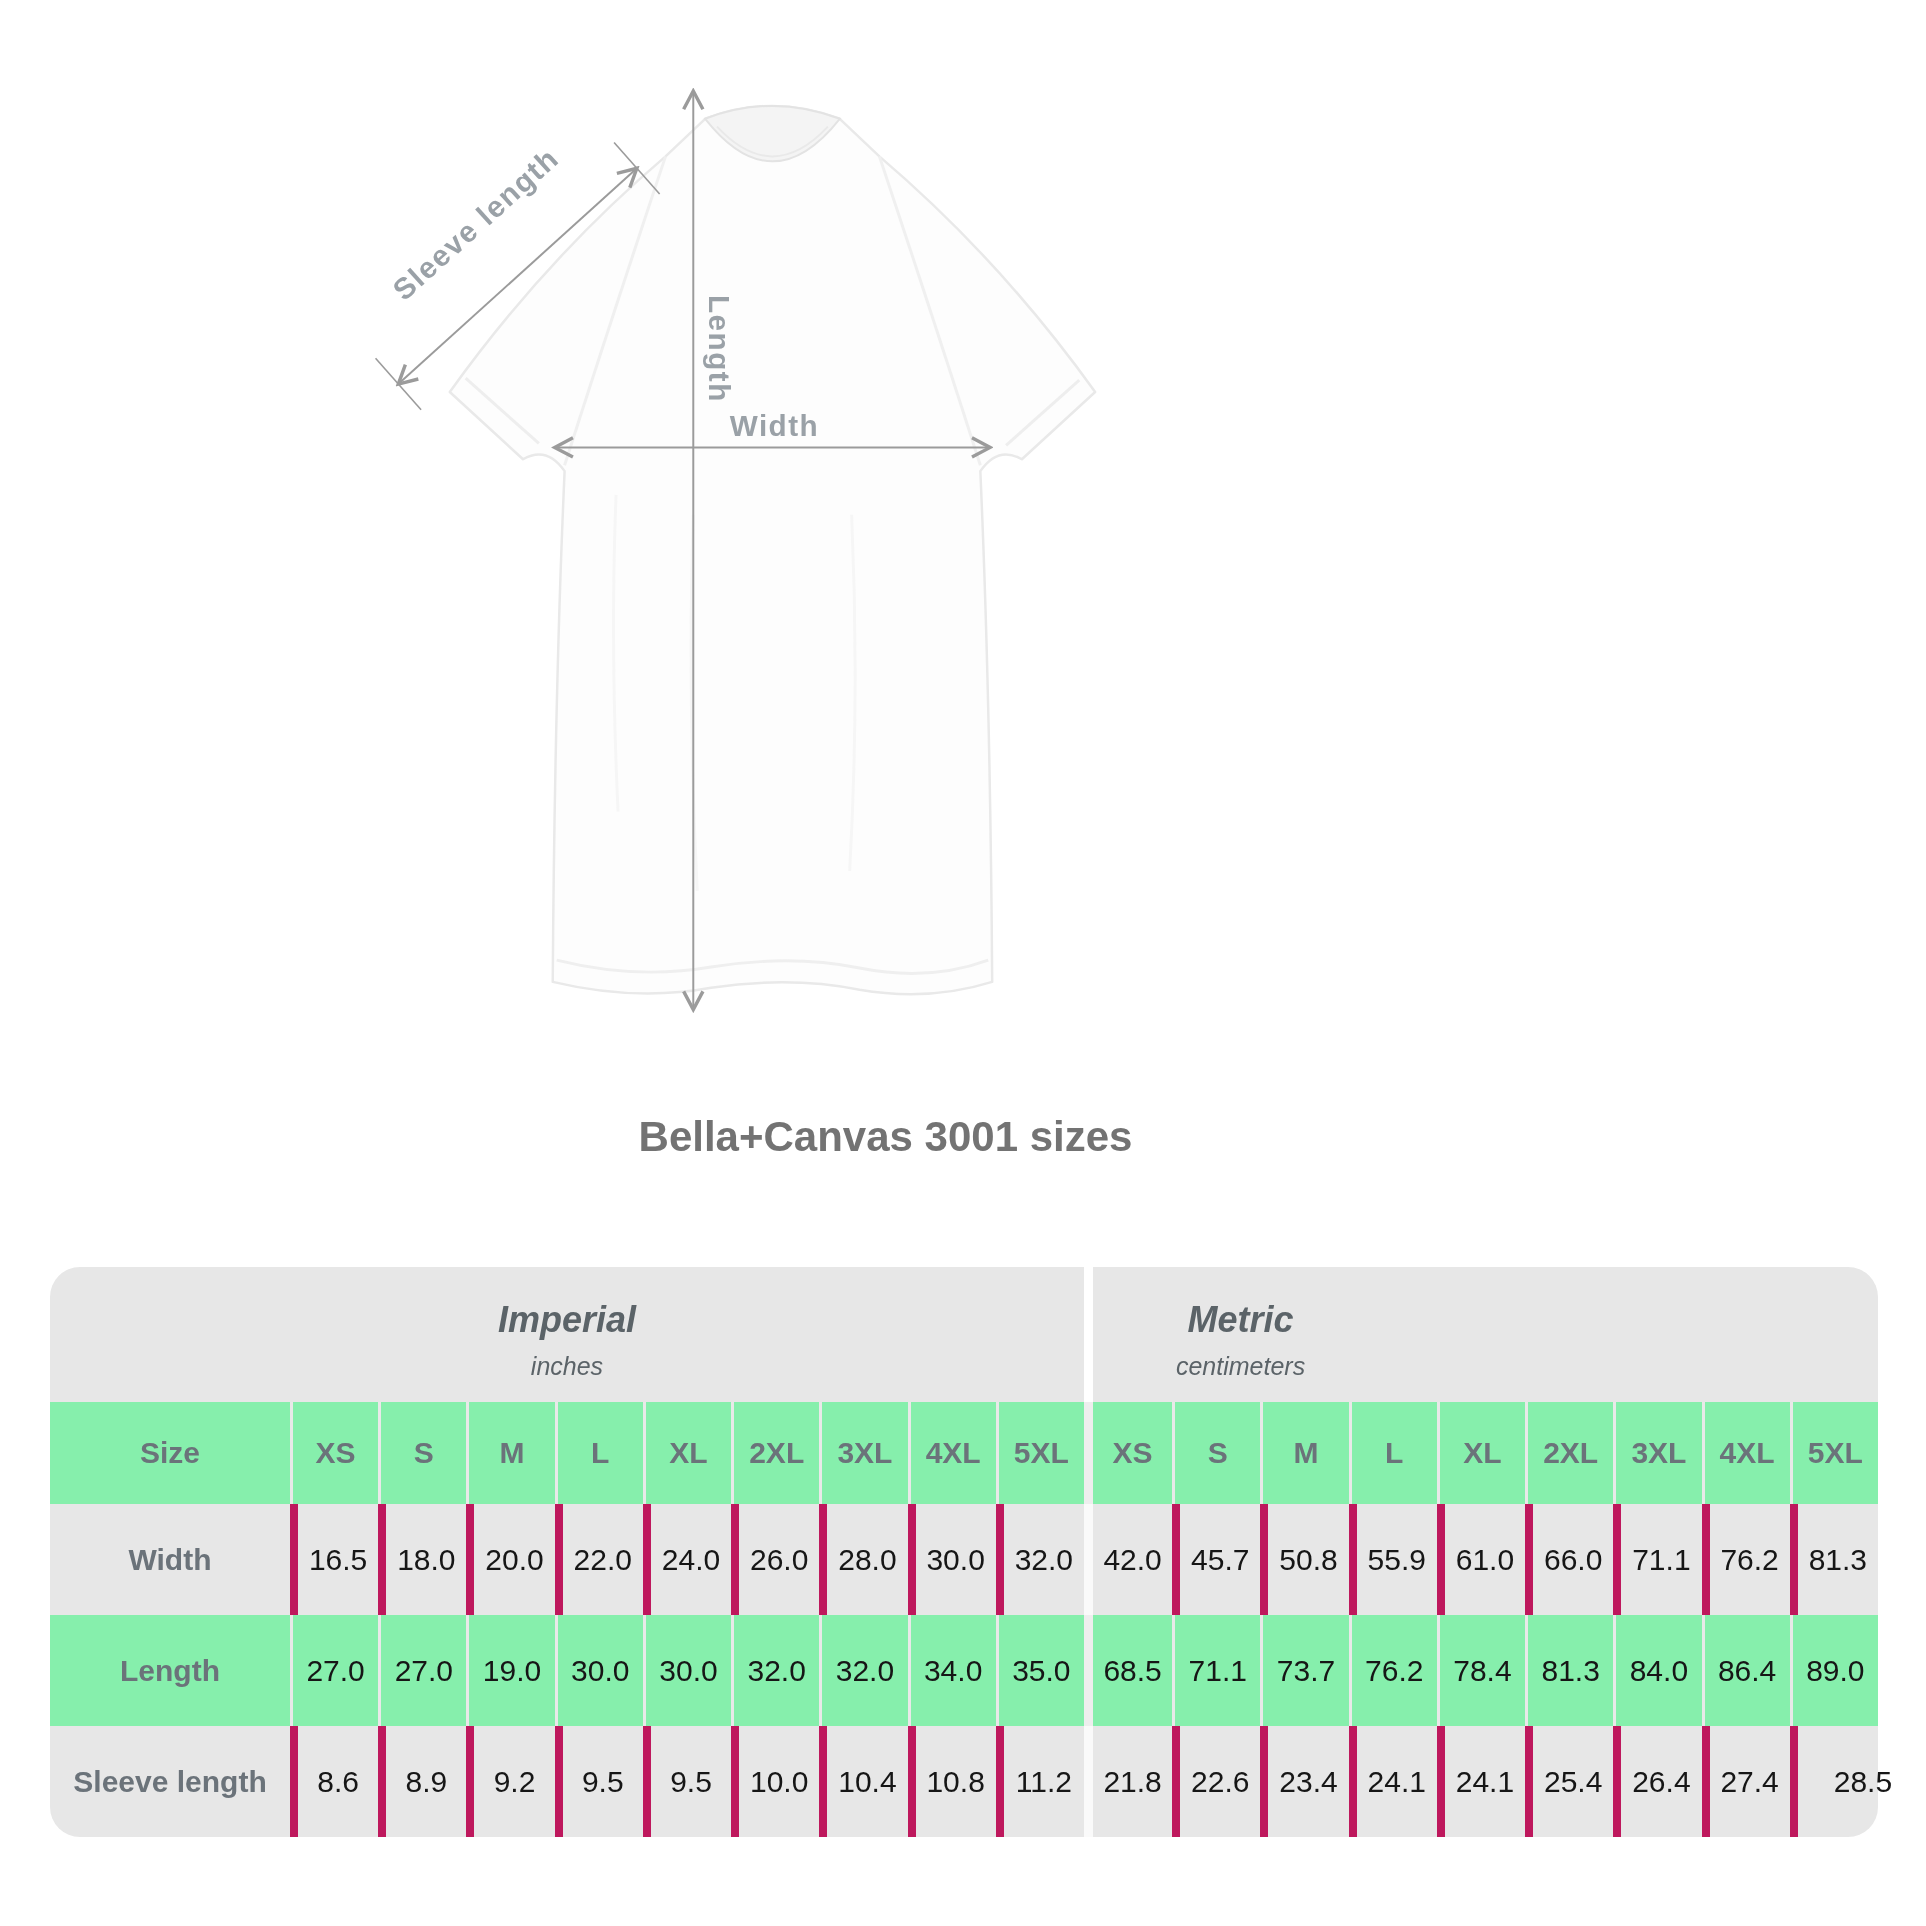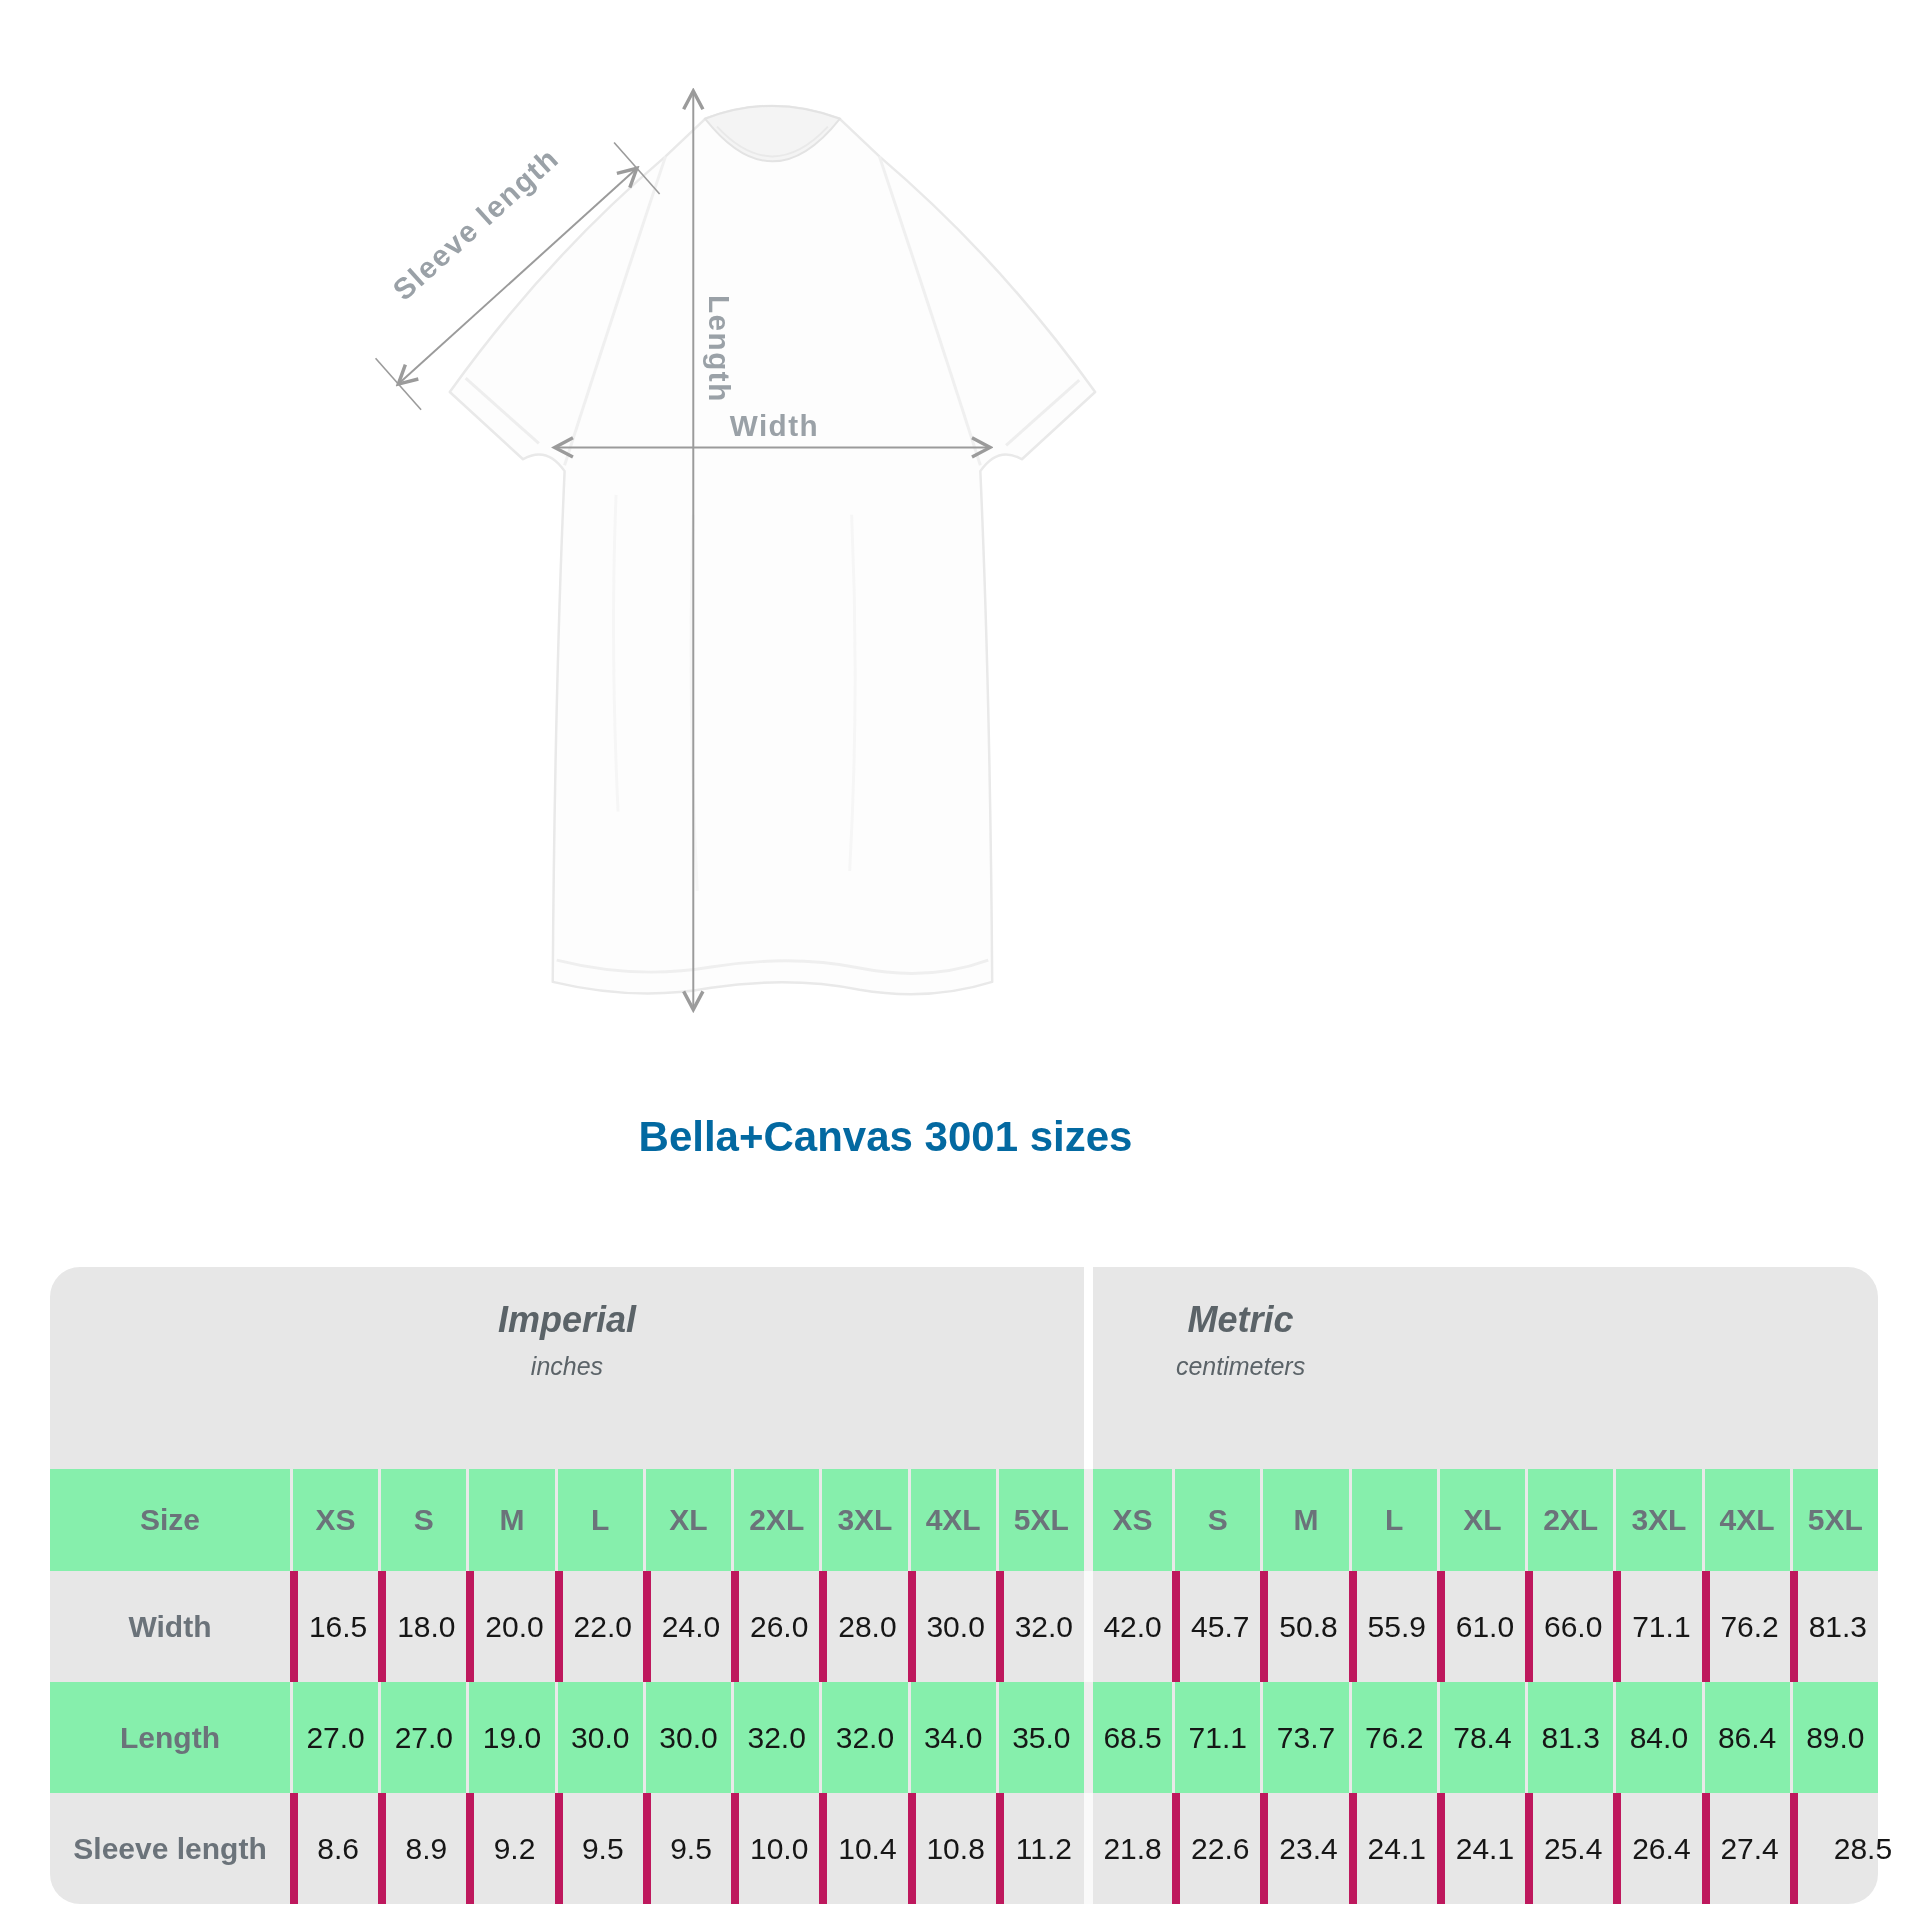--- a/index.html
+++ b/index.html
@@ -5,30 +5,30 @@
   html,body{margin:0;padding:0;background:#ffffff;}
   body{width:1927px;height:1927px;position:relative;font-family:"Liberation Sans",sans-serif;}
   .page{position:absolute;inset:0;background:#ffffff;overflow:hidden;}
 
   
   .shirt-svg{position:absolute;left:0;top:0;width:1927px;height:1069px;display:block;}
   .ann-text{font-family:"Liberation Sans",sans-serif;font-weight:bold;font-size:30px;fill:#9aa1a7;letter-spacing:1.5px;}
 
   
   .title{position:absolute;left:0;top:1113px;width:1771px;text-align:center;
-         font-size:42px;font-weight:700;color:#0369a1;margin:0;}
+         font-size:42px;font-weight:700;color:#737373;margin:0;}
   .subtitle{position:absolute;left:0;top:1184px;width:1927px;text-align:center;
          font-size:25px;font-style:italic;color:#4a4a4a;margin:0;}
 
   
   .size-table{position:absolute;left:50px;top:1267px;width:1828px;
               border-collapse:separate;border-spacing:0;table-layout:fixed;}
   .size-table td{box-sizing:border-box;text-align:center;vertical-align:middle;padding:0;}
 
-  tr.cap-row td{height:202px;background:#e7e7e7;vertical-align:top;}
+  tr.cap-row td{height:135px;background:#e7e7e7;vertical-align:top;}
   td.cap-imp{border-top-left-radius:30px;}
   td.cap-met{border-left:9px solid #ffffff;border-top-right-radius:30px;}
   .cap-box{display:flex;flex-direction:column;align-items:center;padding-top:32px;}
   .cap-box.met-shift{width:fit-content;margin-left:83px;}
   .cap-title{font-size:36px;font-weight:700;font-style:italic;color:#5b6368;line-height:1.15;}
   .cap-unit{font-size:25px;font-style:italic;color:#5b6368;margin-top:12px;}
 
   tr.head-row td{height:102px;background:#ffffff;}
   tr.data-row td{height:111px;}
   tr.row-gray td{background:#e7e7e7;}

